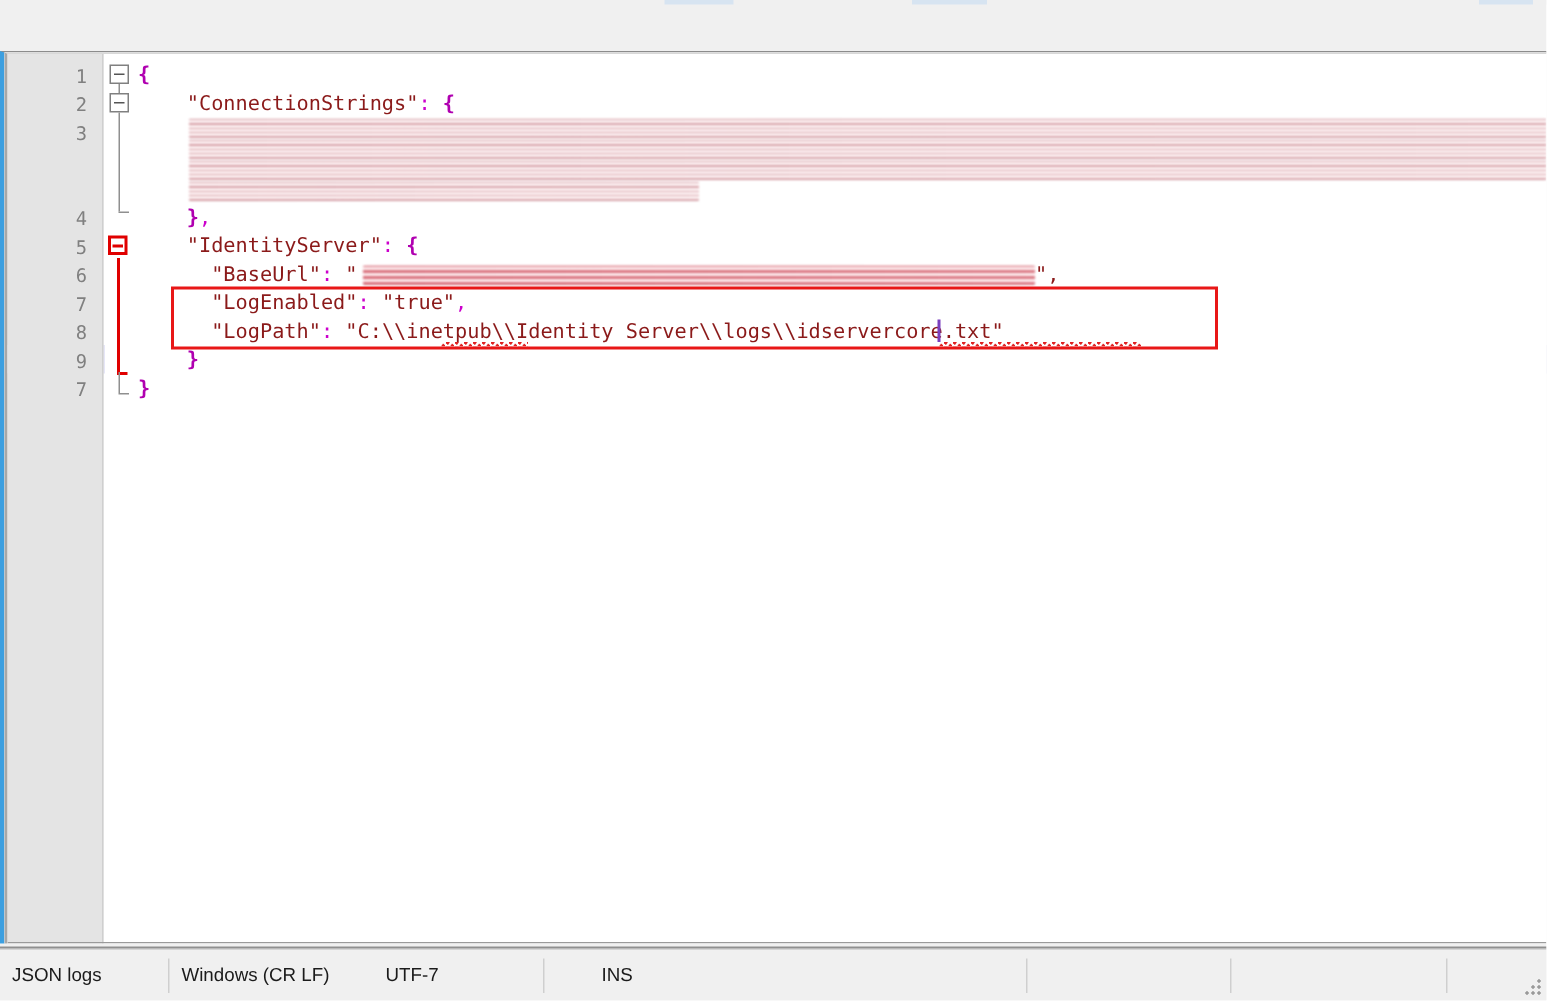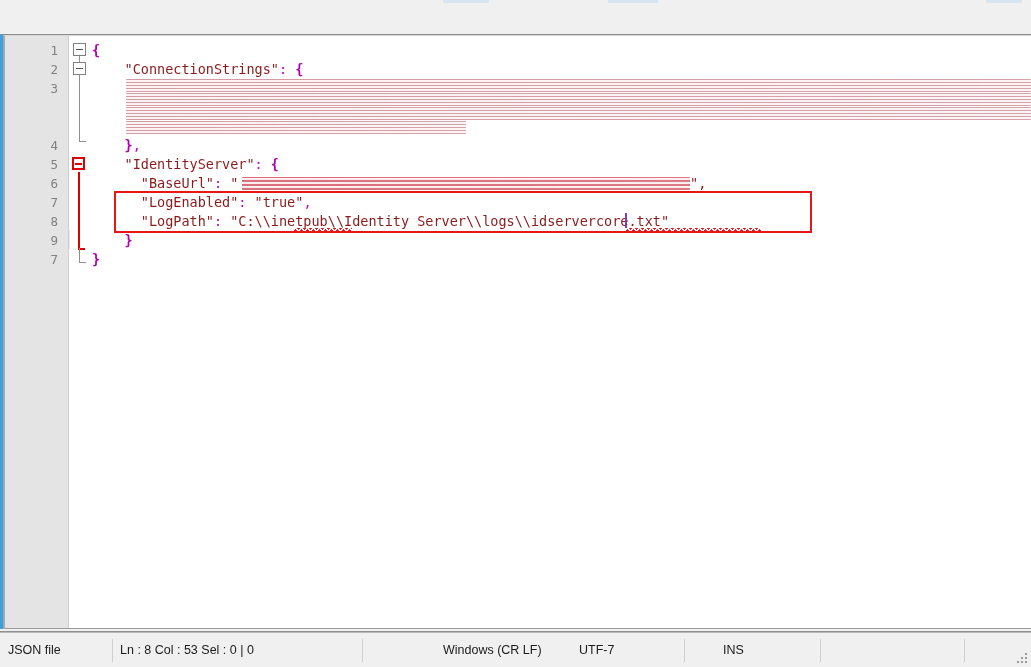--- a/index.html
+++ b/index.html
@@ -307,24 +307,23 @@
         <div class="code-line" style="top:214px;left:0px;"><span class="brace">}</span></div>
       </div>
 
       <div class="annot-rect" style="left:109px; top:155px; width:698px; height:42px;"></div>
 
       <div class="editor-bottom-border"></div>
     </div>
   </div>
 
   <div class="statusbar">
-    <div class="sb-cell" style="width:112px; padding-left:8px;">JSON file</div>
+    <div class="sb-cell" style="width:112px; padding-left:8px;">JSON logs</div>
     <div class="sb-sep" style="left:112px;"></div>
     <div class="sb-sep" style="left:362px;"></div>
-    <div class="sb-cell" style="width:322px; padding-left:8px;">Ln : 8    Col : 53    Sel : 0 | 0</div>
     <div class="sb-sep" style="left:684px;"></div>
     <div class="sb-cell" style="width:136px; padding-left:9px;">Windows (CR LF)</div>
     <div class="sb-sep" style="left:820px;"></div>
     <div class="sb-cell" style="width:144px; padding-left:9px;">UTF-7</div>
     <div class="sb-sep" style="left:964px;"></div>
     <div class="sb-cell" style="width:55px;  padding-left:9px;">INS</div>
     <div class="sb-grip"></div>
   </div>
 
 </div>

